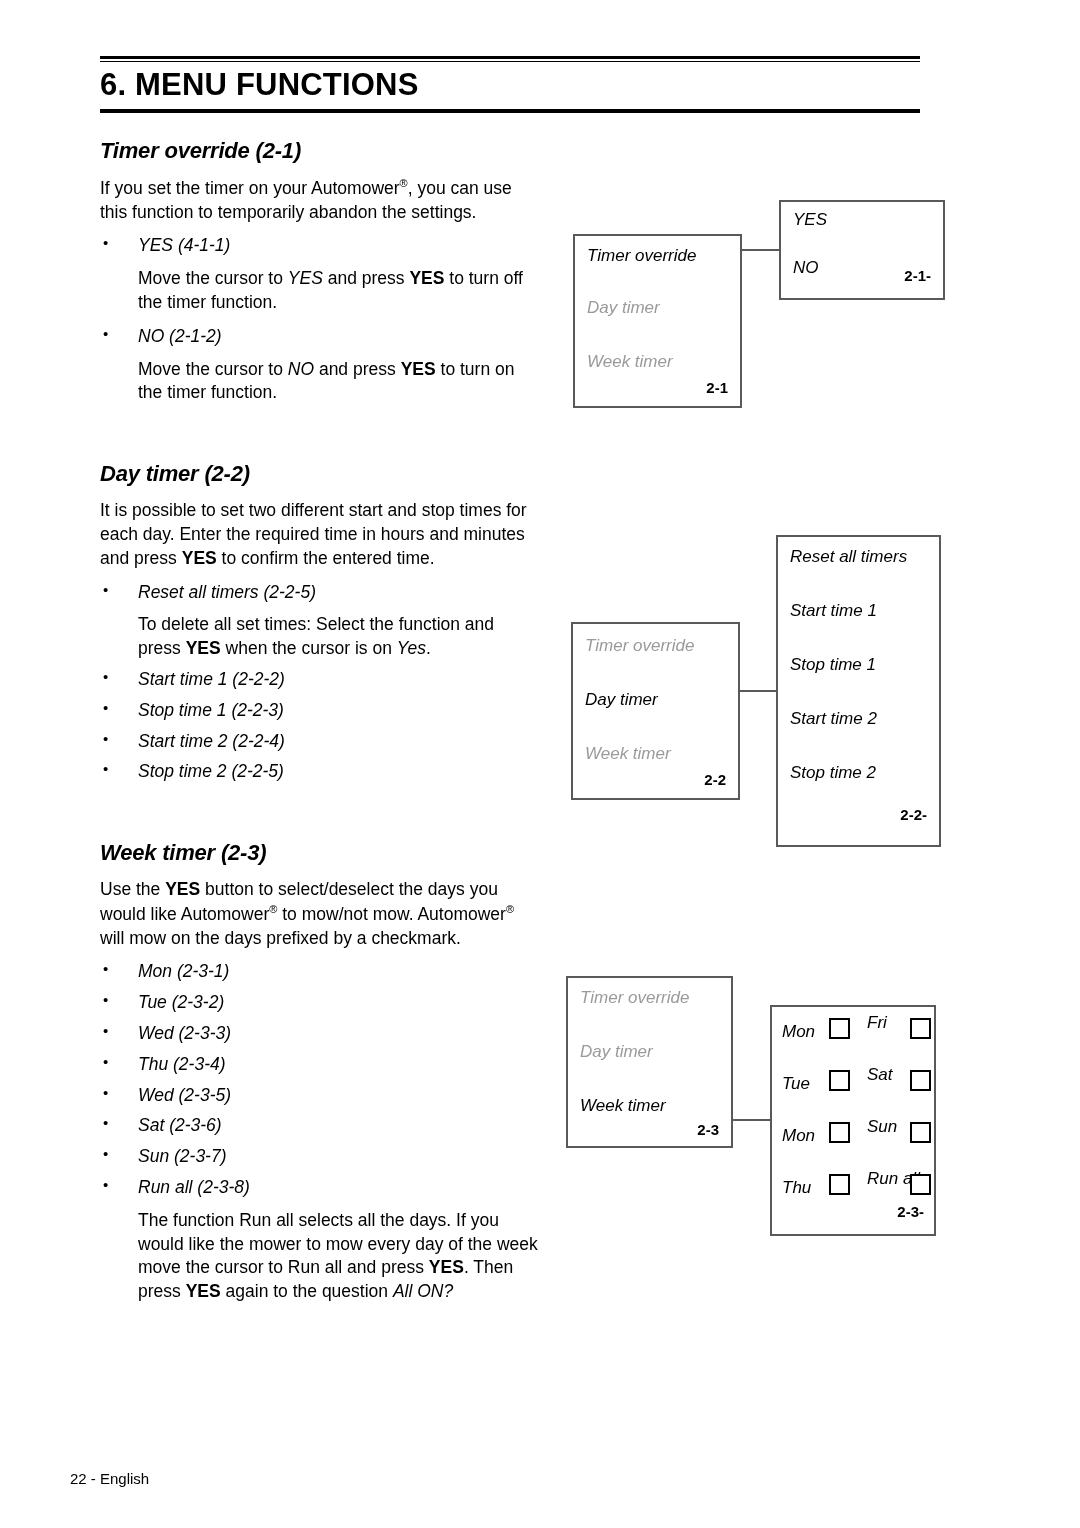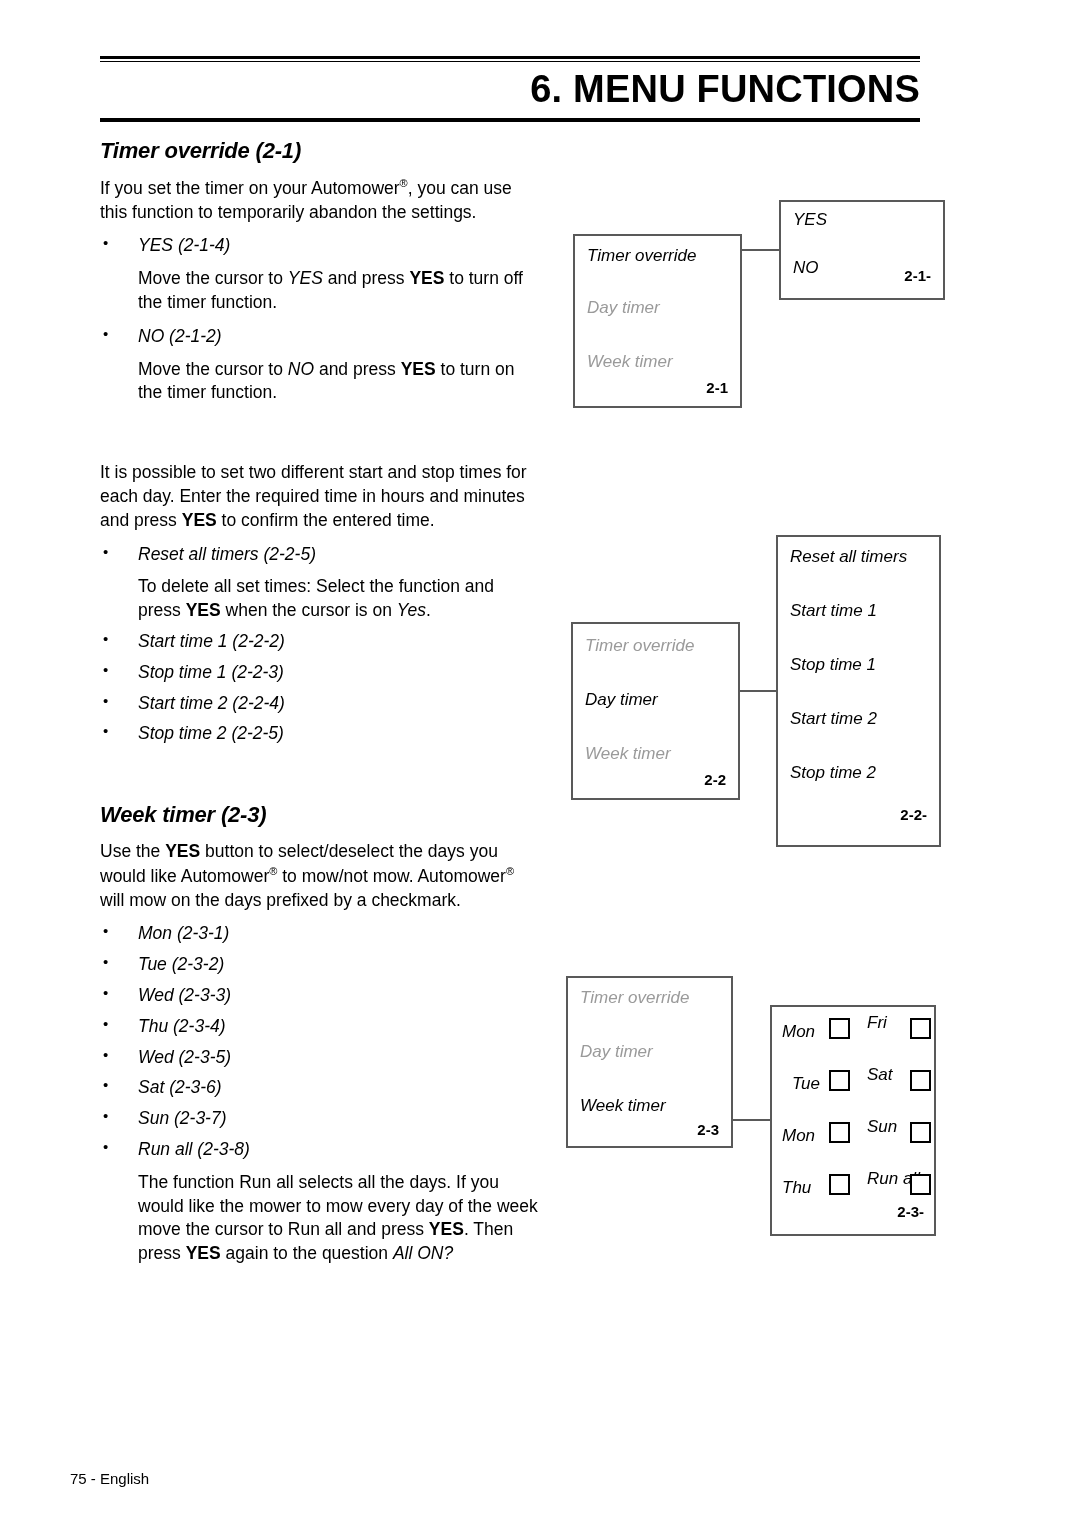--- a/index.html
+++ b/index.html
@@ -33,22 +33,22 @@
     background: #000;
     width: 100%;
     margin-top: 2px;
   }
   #chapter-header .rule-bottom {
     height: 4px;
     background: #000;
     width: 100%;
   }
   #chapter-header .title {
-    text-align: right;
-    font-size: 38px;
+    text-align: left;
+    font-size: 31px;
     font-weight: bold;
     letter-spacing: 0.2px;
     padding: 4px 0 4px 0;
     line-height: 1.25;
   }
 
   
   #left-column {
     position: absolute;
     left: 100px;
@@ -159,31 +159,32 @@
 
 <div id="left-column">
 
   <h2 class="section-heading">Timer override (2-1)</h2>
   <p class="para">
     If you set the timer on your Automower<sup style="font-size:11px;">®</sup>, you can use
     this function to temporarily abandon the settings.
   </p>
   <ul class="bullets">
     <li>
-      <span>YES (2-1-4)</span>
+      <span>YES (4-1-1)</span>
       <div class="sub-para" style="margin-left:0;">Move the cursor to <i>YES</i> and press <b>YES</b> to turn off the timer function.</div>
     </li>
     <li>
       <span>NO (2-1-2)</span>
       <div class="sub-para" style="margin-left:0;">Move the cursor to <i>NO</i> and press <b>YES</b> to turn on the timer function.</div>
     </li>
   </ul>
 
   <div class="spacer-lg"></div>
 
+  <h2 class="section-heading">Day timer (2-2)</h2>
   <p class="para">
     It is possible to set two different start and stop times for each day. Enter the required time in hours and
     minutes and press <b>YES</b> to confirm the entered time.
   </p>
   <ul class="bullets">
     <li>
       <span>Reset all timers (2-2-5)</span>
       <div class="sub-para" style="margin-left:0;">To delete all set times: Select the function and press <b>YES</b> when the cursor is on <i>Yes</i>.</div>
     </li>
     <li class="tight">
@@ -273,21 +274,21 @@
   <div class="menu-item inactive" style="left:12px; top:64px;">Day timer</div>
   <div class="menu-item active" style="left:12px; top:118px;">Week timer</div>
   <div class="box-code" style="right:12px; bottom:8px;">2-3</div>
 </div>
 <div class="connector" style="left:733px; top:1119px; width:37px;"></div>
 <div class="menu-box" style="left:770px; top:1005px; width:166px; height:231px;">
 
   <div class="menu-item active" style="left:10px; top:15px;">Mon</div>
   <div class="checkbox" style="left:57px; top:11px;"></div>
 
-  <div class="menu-item active" style="left:20px; top:67px;">Tue</div>
+  <div class="menu-item active" style="left:10px; top:67px;">Tue</div>
   <div class="checkbox" style="left:57px; top:63px;"></div>
 
   <div class="menu-item active" style="left:10px; top:119px;">Mon</div>
   <div class="checkbox" style="left:57px; top:115px;"></div>
 
   <div class="menu-item active" style="left:10px; top:171px;">Thu</div>
   <div class="checkbox" style="left:57px; top:167px;"></div>
 
   <div class="menu-item active" style="left:95px; top:6px;">Fri</div>
   <div class="checkbox" style="left:138px; top:11px;"></div>
@@ -297,13 +298,13 @@
 
   <div class="menu-item active" style="left:95px; top:110px;">Sun</div>
   <div class="checkbox" style="left:138px; top:115px;"></div>
 
   <div class="menu-item active" style="left:95px; top:162px;">Run all</div>
   <div class="checkbox" style="left:138px; top:167px;"></div>
 
   <div class="box-code" style="right:10px; bottom:14px;">2-3-</div>
 </div>
 
-<div id="footer">75 - English</div>
+<div id="footer">22 - English</div>
 
 </body></html>

